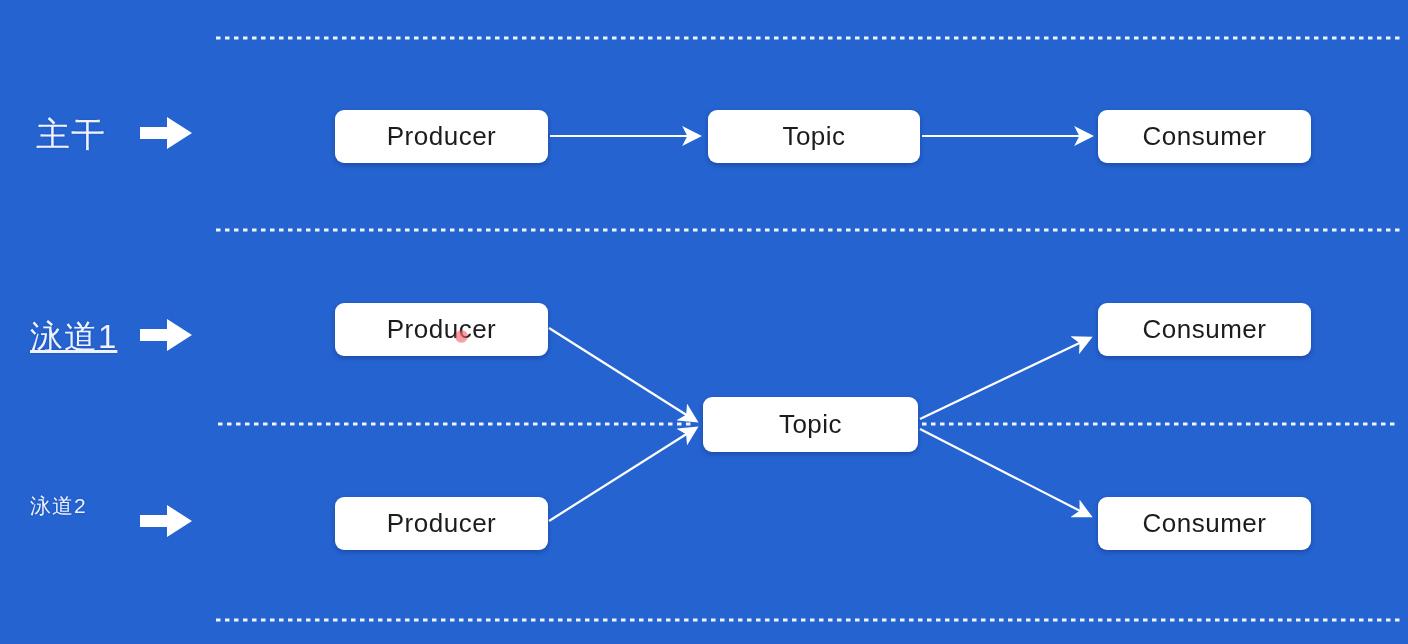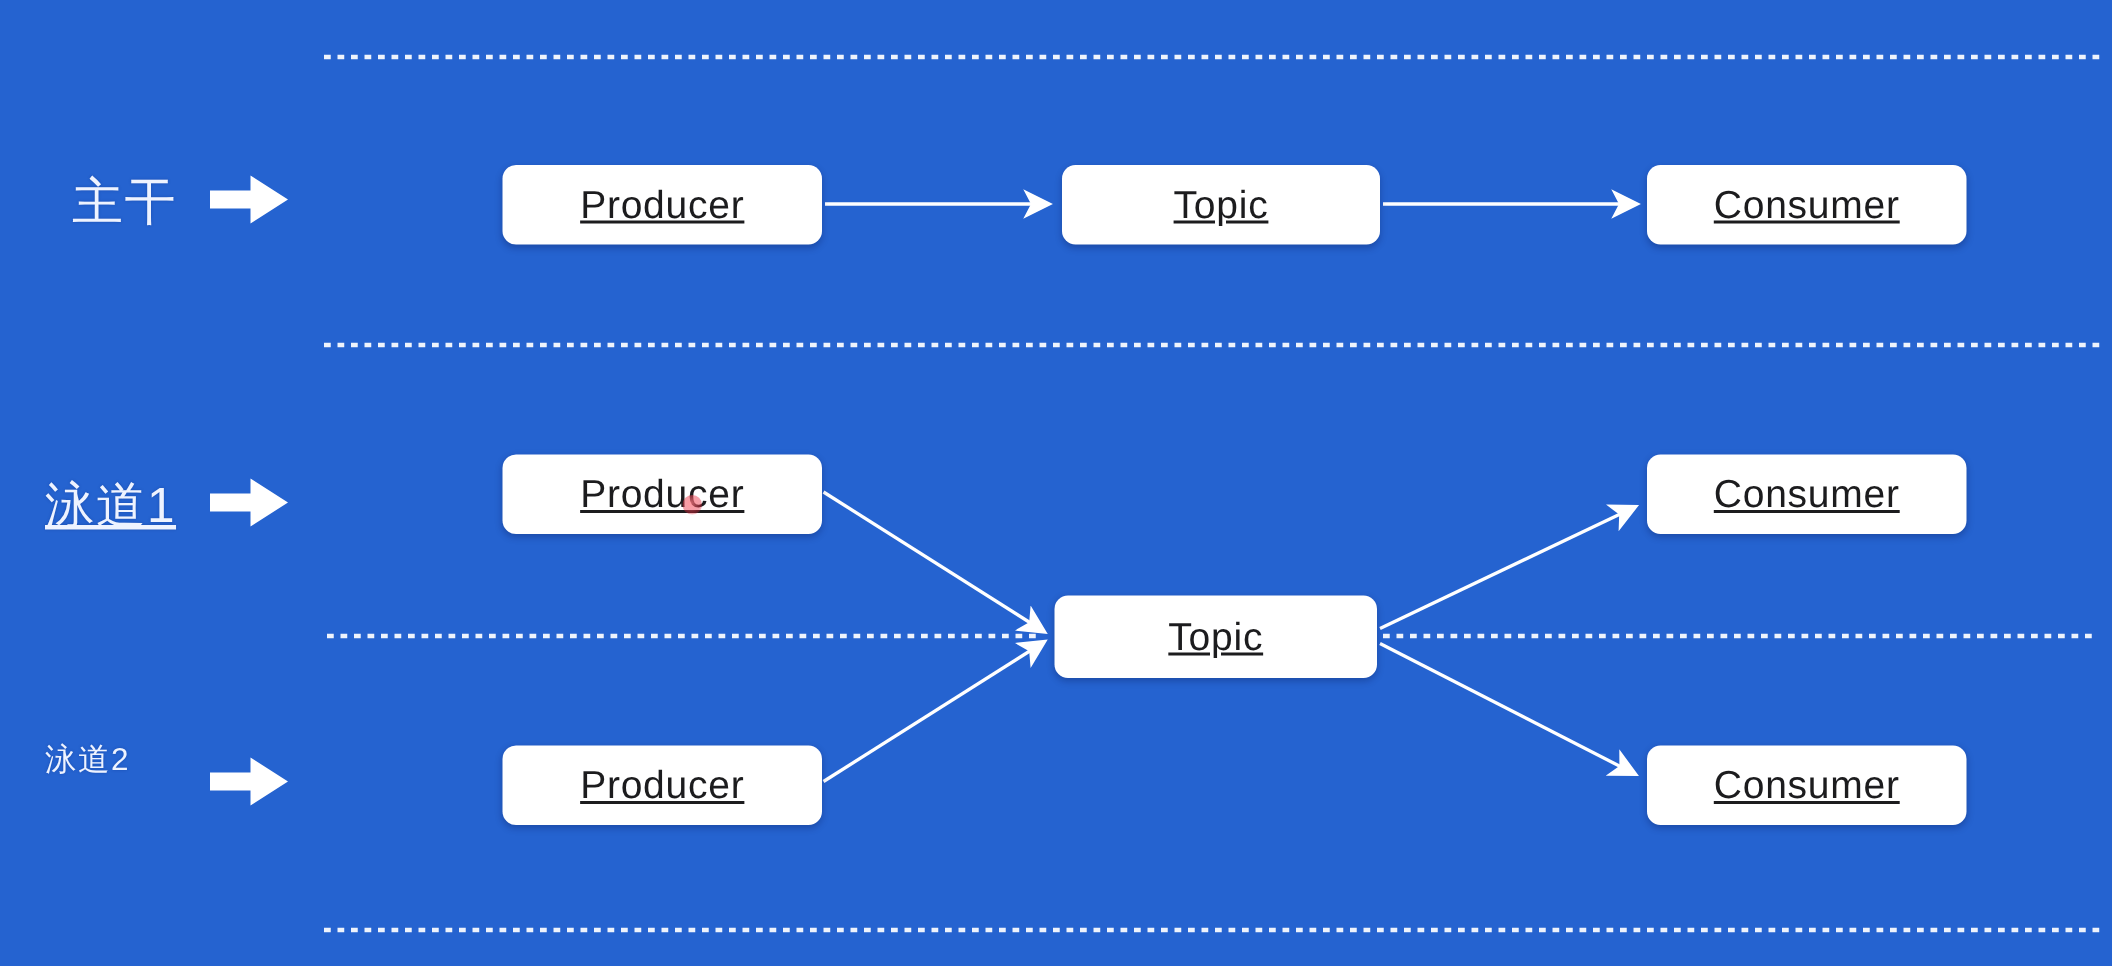--- a/index.html
+++ b/index.html
@@ -34,32 +34,31 @@
     position: absolute;
     background: #ffffff;
     border-radius: 9px;
     box-shadow: 0 2px 5px rgba(0, 10, 60, 0.28);
     display: flex;
     align-items: center;
     justify-content: center;
     color: #1c1c1e;
     font-size: 26px;
     letter-spacing: 0.5px;
-    text-decoration: underline;
   }
   .node-main-producer   { left: 335px;  top: 110px; width: 213px; height: 53px; }
   .node-main-topic      { left: 708px;  top: 110px; width: 212px; height: 53px; }
   .node-main-consumer   { left: 1098px; top: 110px; width: 213px; height: 53px; }
   .node-lane1-producer  { left: 335px;  top: 303px; width: 213px; height: 53px; }
   .node-lane1-consumer  { left: 1098px; top: 303px; width: 213px; height: 53px; }
   .node-shared-topic    { left: 703px;  top: 397px; width: 215px; height: 55px; }
   .node-lane2-producer  { left: 335px;  top: 497px; width: 213px; height: 53px; }
   .node-lane2-consumer  { left: 1098px; top: 497px; width: 213px; height: 53px; }
 
-  .label-main  { left: 48px; top: 112px; }
+  .label-main  { left: 36px; top: 112px; }
   .label-lane1 { left: 30px; top: 315px; font-size: 33px; text-decoration: underline; }
   .label-lane2 { left: 30px; top: 492px; font-size: 21px; }
 
   .laser-dot {
     position: absolute;
     left: 455px;
     top: 330px;
     width: 13px;
     height: 13px;
     border-radius: 50%;

